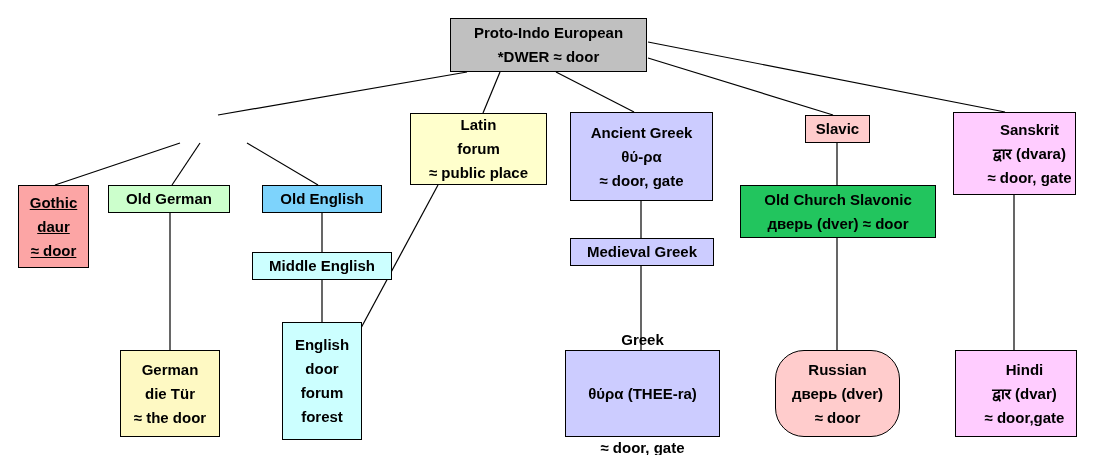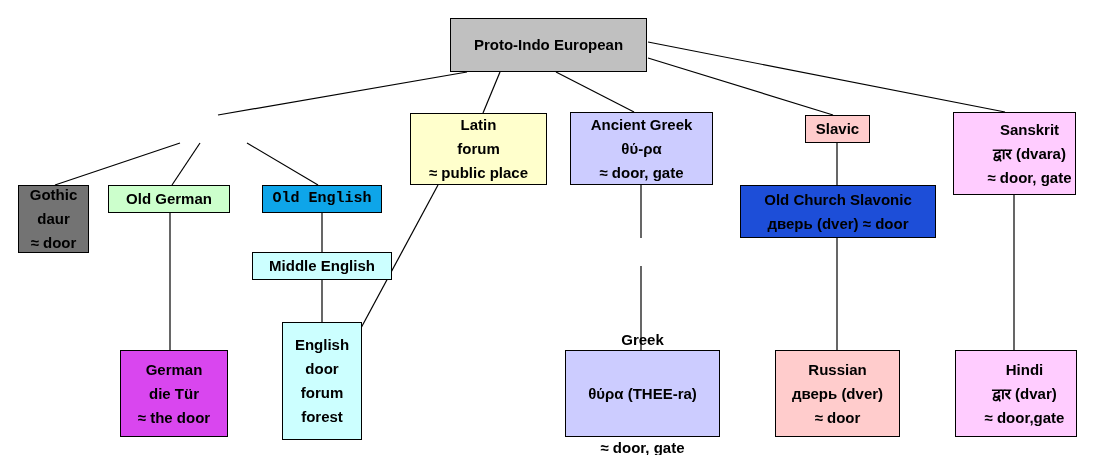--- a/index.html
+++ b/index.html
@@ -54,89 +54,93 @@
     <line x1="170" y1="213" x2="170" y2="350"></line>
     <line x1="641" y1="185" x2="641" y2="238"></line>
     <line x1="641" y1="266" x2="641" y2="350"></line>
     <line x1="837" y1="143" x2="837" y2="185"></line>
     <line x1="837" y1="238" x2="837" y2="350"></line>
     <line x1="1014" y1="195" x2="1014" y2="350"></line>
   </svg>
 
   <div class="node" style="left: 450px; top: 18px; width: 197px; height: 54px; background-color: rgb(192, 192, 192);">
     <span class="t">Proto-Indo European</span>
+    <span class="t">*DWER ≈ door</span>
   </div>
 
 
   <div class="node" style="left: 410px; top: 113px; width: 137px; height: 72px; background-color: rgb(255, 255, 204);">
     <span class="t">Latin</span>
     <span class="t">forum</span>
     <span class="t">≈ public place</span>
   </div>
 
-  <div class="node" style="left: 570px; top: 112px; width: 143px; height: 73px; background-color: rgb(204, 204, 255); justify-content: center;">
+  <div class="node" style="left: 570px; top: 112px; width: 143px; height: 89px; background-color: rgb(204, 204, 255); justify-content: center;">
     <span class="t">Ancient Greek</span>
     <span class="t">θύ-ρα</span>
     <span class="t">≈ door, gate</span>
   </div>
 
   <div class="node" style="left: 805px; top: 115px; width: 65px; height: 28px; background-color: rgb(255, 204, 204);">
     <span class="t">Slavic</span>
   </div>
 
   <div class="node" style="left: 953px; top: 112px; width: 123px; height: 83px; background-color: rgb(255, 204, 255); padding-left: 33px;">
     <span class="t">Sanskrit</span>
     <span class="t">द्वार (dvara)</span>
     <span class="t">≈ door, gate</span>
   </div>
 
-  <div class="node" style="left: 18px; top: 185px; width: 71px; height: 68px; background-color: #737373;">
+  <div class="node" style="left: 18px; top: 185px; width: 71px; height: 83px; background-color: #fca5a5; text-decoration: underline;">
     <span class="t">Gothic</span>
     <span class="t">daur</span>
     <span class="t">≈ door</span>
   </div>
 
   <div class="node" style="left: 108px; top: 185px; width: 122px; height: 28px; background-color: rgb(204, 255, 204);">
     <span class="t">Old German</span>
   </div>
 
-  <div class="node" style="left: 262px; top: 185px; width: 120px; height: 28px; background-color: #0ea5e9; font-family: Liberation Mono, monospace;">
+  <div class="node" style="left: 262px; top: 185px; width: 120px; height: 28px; background-color: #7dd3fc;">
     <span class="t">Old English</span>
   </div>
 
-  <div class="node" style="left: 740px; top: 185px; width: 196px; height: 53px; background-color: #1d4ed8;">
+  <div class="node" style="left: 740px; top: 185px; width: 196px; height: 53px; background-color: #22c55e;">
     <span class="t">Old Church Slavonic</span>
     <span class="t">дверь (dver) ≈ door</span>
   </div>
 
+  <div class="node" style="left: 570px; top: 238px; width: 144px; height: 28px; background-color: rgb(204, 204, 255);">
+    <span class="t">Medieval Greek</span>
+  </div>
 
   <div class="node" style="left: 252px; top: 252px; width: 140px; height: 28px; background-color: rgb(204, 255, 255);">
     <span class="t">Middle English</span>
   </div>
 
-  <div class="node" style="left: 120px; top: 350px; width: 108px; height: 87px; background-color: #d946ef;">
+  <div class="node" style="left: 120px; top: 350px; width: 100px; height: 87px; background-color: #fef9c3;">
     <span class="t">German</span>
     <span class="t">die Tür</span>
     <span class="t">≈ the door</span>
   </div>
 
   <div class="node" style="left: 282px; top: 322px; width: 80px; height: 118px; background-color: rgb(204, 255, 255);">
     <span class="t">English</span>
     <span class="t">door</span>
     <span class="t">forum</span>
     <span class="t">forest</span>
   </div>
 
   <div class="node" style="left: 565px; top: 350px; width: 155px; height: 87px; background-color: rgb(204, 204, 255); gap: 30px;">
     <span class="t">Greek</span>
     <span class="t">θύρα (THEE-ra)</span>
     <span class="t">≈ door, gate</span>
   </div>
 
-  <div class="node" style="left: 775px; top: 350px; width: 125px; height: 87px; background-color: rgb(255, 204, 204);">
+  <div class="node" style="left: 775px; top: 350px; width: 125px; height: 87px; background-color: rgb(255, 204, 204); border-radius: 29px;">
     <span class="t">Russian</span>
     <span class="t">дверь (dver)</span>
     <span class="t">≈ door</span>
   </div>
 
   <div class="node" style="left: 955px; top: 350px; width: 122px; height: 87px; background-color: rgb(255, 204, 255); padding-left: 20px;">
     <span class="t">Hindi</span>
     <span class="t">द्वार (dvar)</span>
     <span class="t">≈ door,gate</span>
   </div>

